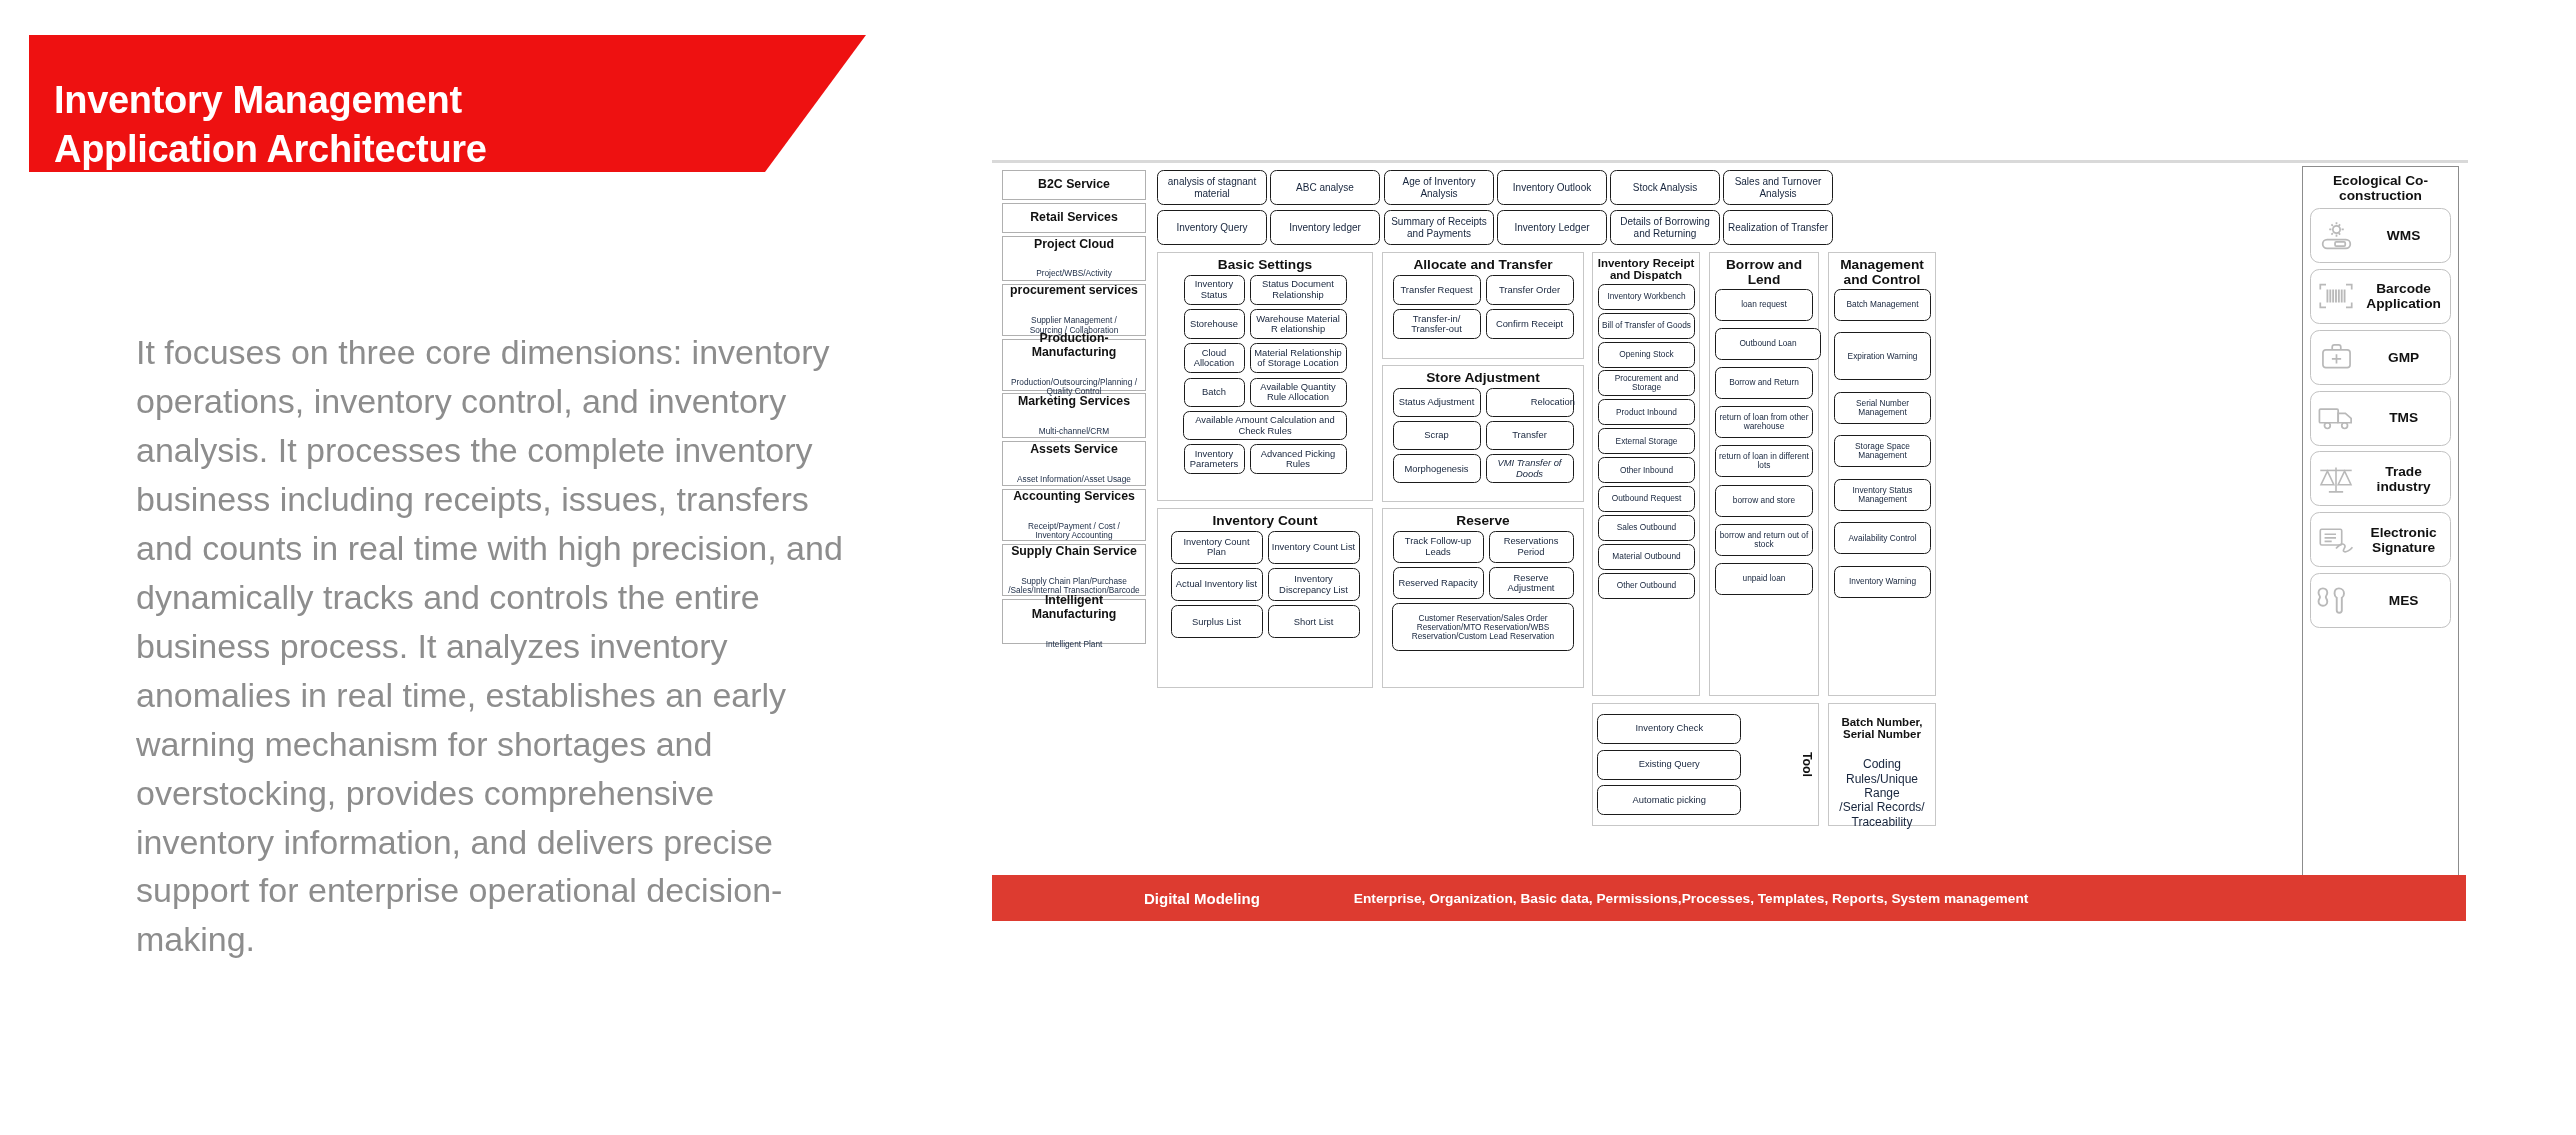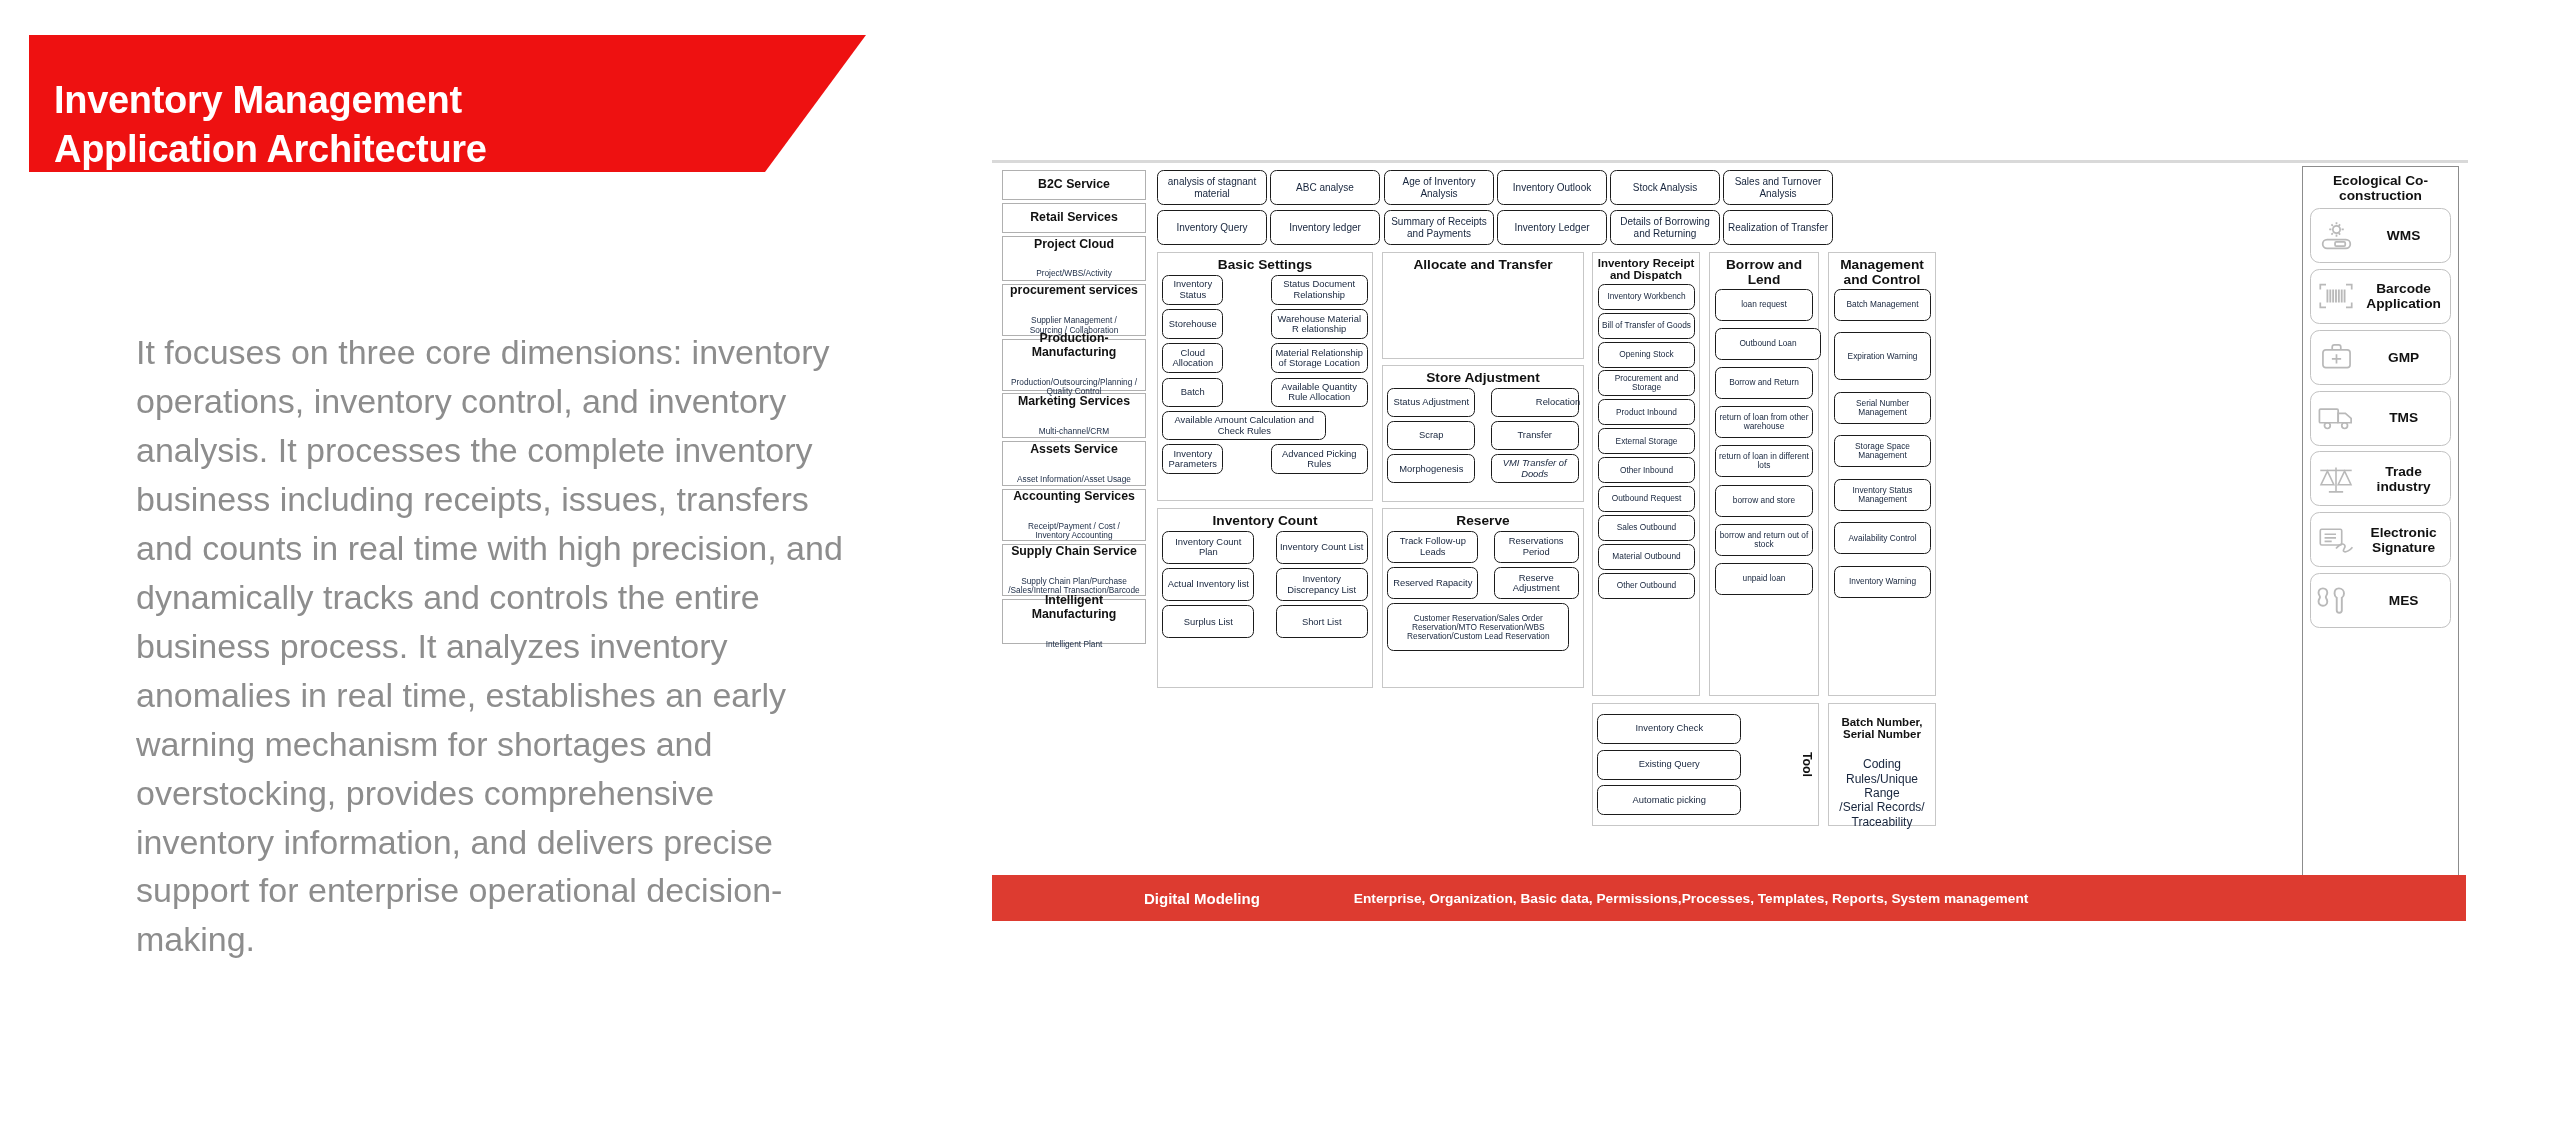--- a/index.html
+++ b/index.html
@@ -68,21 +68,21 @@
   .tile{
     position:absolute;border:1.8px solid #1b1b1b;border-radius:6.5px;background:#fff;
     color:#16243c;display:flex;align-items:center;justify-content:center;
     text-align:center;box-sizing:border-box;font-size:10px;line-height:1.13;
     width:110px;height:35px;padding:0 2.2px;
   }
 
   
   .col-panel{position:absolute;border:1.4px solid #c7c7c7;background:#fff;box-sizing:border-box;}
 
-  .grid2{display:flex;flex-wrap:wrap;gap:4.3px 5px;justify-content:space-between;padding:2.9px 4.3px 4.3px 4.3px;box-sizing:border-box;}
+  .grid2{display:flex;flex-wrap:wrap;gap:4.3px 5px;justify-content:center;padding:2.9px 4.3px 4.3px 4.3px;box-sizing:border-box;}
   .grid2 .node{flex:0 0 auto;}
 
   .stack{display:flex;flex-direction:column;gap:2.9px;padding:1.4px 5px 4.3px 5px;box-sizing:border-box;align-items:stretch;}
   .stack .node{height:25px;}
 
   
   .vlabel{
     writing-mode:vertical-rl;text-orientation:mixed;
     font-weight:bold;font-size:12.3px;color:#111;
   }
@@ -260,20 +260,34 @@
           <div class="node sm" style="width: 92px; height: 33px;">
             <span>Surplus List</span>
           </div>
           <div class="node sm" style="width: 92px; height: 33px;">
             <span>Short List</span>
           </div>
         </div>
       </div>
       <div class="col-panel" style="left: 390px; top: 92px; width: 202px; height: 107px;">
         <div class="panel-title">Allocate and Transfer</div>
+        <div class="grid2">
+          <div class="node sm" style="width: 88px; height: 30px;">
+            <span>Transfer Request</span>
+          </div>
+          <div class="node sm" style="width: 88px; height: 30px;">
+            <span>Transfer Order</span>
+          </div>
+          <div class="node sm" style="width: 88px; height: 30px;">
+            <span>Transfer-in/ Transfer-out</span>
+          </div>
+          <div class="node sm" style="width: 88px; height: 30px;">
+            <span>Confirm Receipt</span>
+          </div>
+        </div>
       </div>
       <div class="col-panel" style="left: 390px; top: 205px; width: 202px; height: 137px;">
         <div class="panel-title">Store Adjustment</div>
         <div class="grid2">
           <div class="node sm" style="width: 88px; height: 29px;">
             <span>Status Adjustment</span>
           </div>
           <div class="node sm" style="width: 88px; height: 29px; padding-left: 48px;">
             <span>Relocation</span>
           </div>

